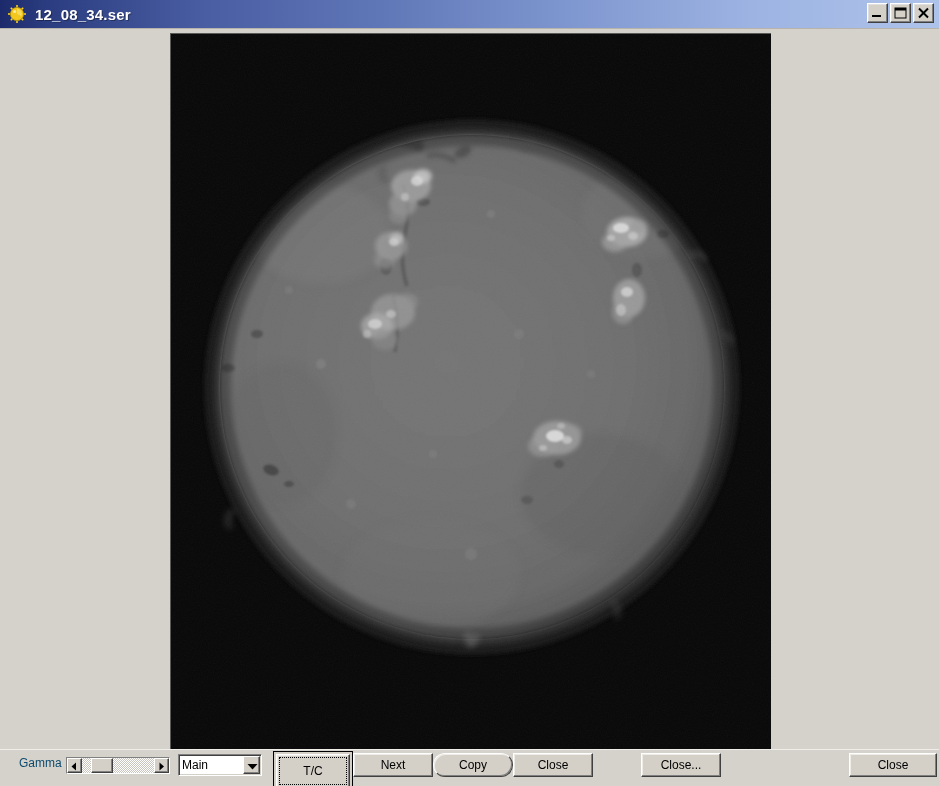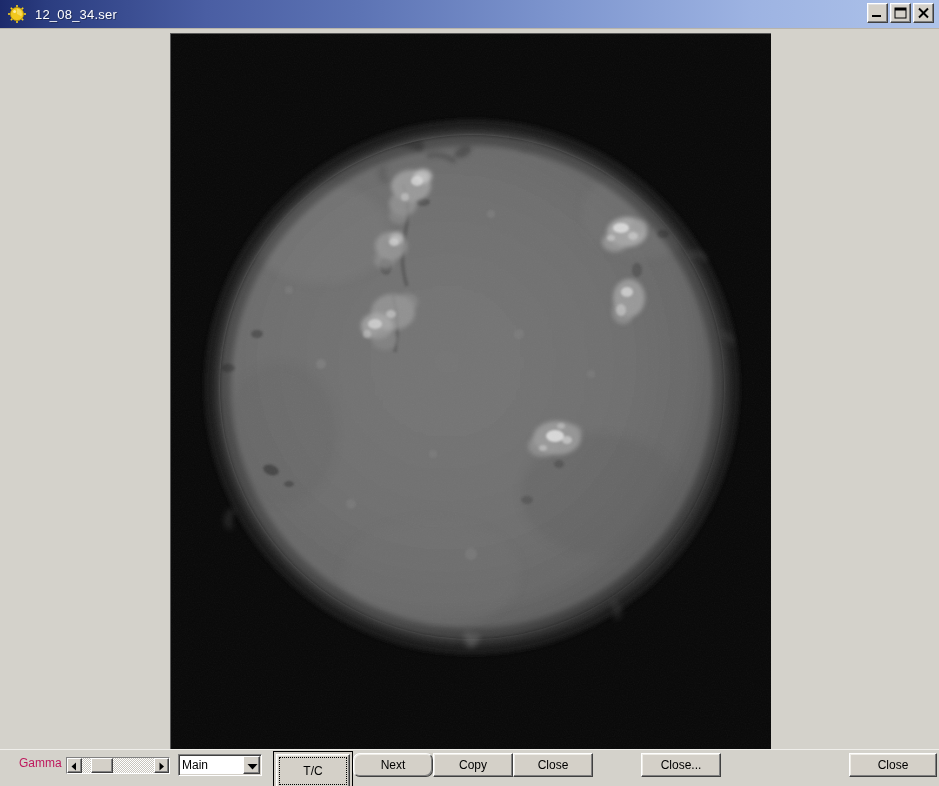--- a/index.html
+++ b/index.html
@@ -43,22 +43,22 @@
   .titlebar-icon {
     width: 20px;
     height: 20px;
     margin-left: 7px;
     margin-right: 8px;
     flex: 0 0 auto;
     position: relative;
   }
   .titlebar-title {
     color: #ffffff;
-    font-size: 13px;
-    font-weight: normal;
+    font-size: 15px;
+    font-weight: bold;
     letter-spacing: 0.2px;
     white-space: nowrap;
     text-shadow: 1px 1px 0 rgba(0,0,0,0.35);
   }
   .titlebar-buttons {
     position: absolute;
     right: 5px;
     top: 3px;
     display: flex;
     gap: 2px;
@@ -106,21 +106,21 @@
     width: 939px;
     height: 1px;
     background: #efeeea;
   }
 
   .gamma-label {
     position: absolute;
     left: 19px;
     top: 756px;
     font-size: 12px;
-    color: #be185d;
+    color: #0c4a6e;
     white-space: nowrap;
   }
 
   
   .gamma-slider {
     position: absolute;
     left: 66px;
     top: 757px;
     width: 104px;
     height: 17px;
@@ -513,19 +513,19 @@
       </svg>
     </div>
   </div>
 
   <button class="btn default-btn" style="left:273px; width:80px;">
     <span class="inner">
       <span class="focus-rect">T/C</span>
     </span>
   </button>
 
-  <button class="btn" style="left:353px; width:80px;border-radius:7px;">Next</button>
-  <button class="btn" style="left:433px; width:80px;">Copy</button>
+  <button class="btn" style="left:353px; width:80px;">Next</button>
+  <button class="btn" style="left:433px; width:80px;border-radius:12px;">Copy</button>
   <button class="btn" style="left:513px; width:80px;">Close</button>
   <button class="btn" style="left:641px; width:80px;">Close...</button>
   <button class="btn" style="left:849px; width:88px;">Close</button>
 
 </div>
 
 </body></html>

